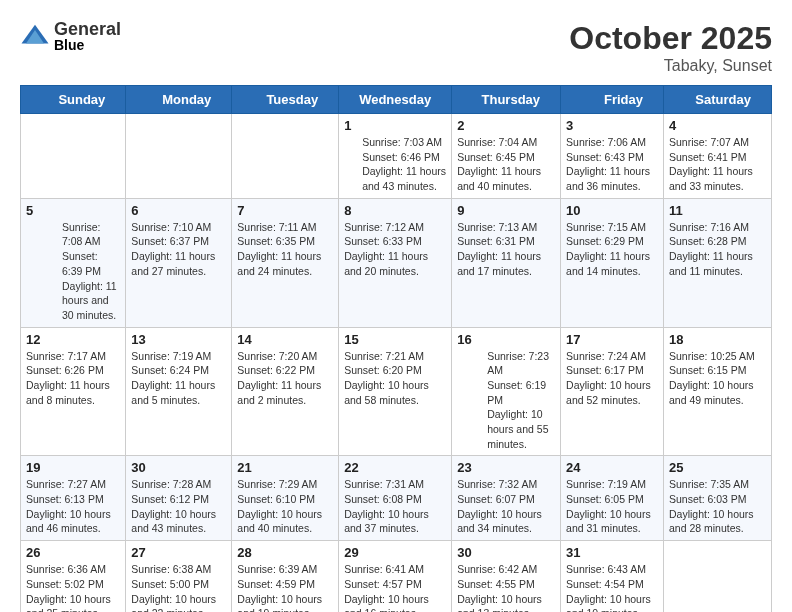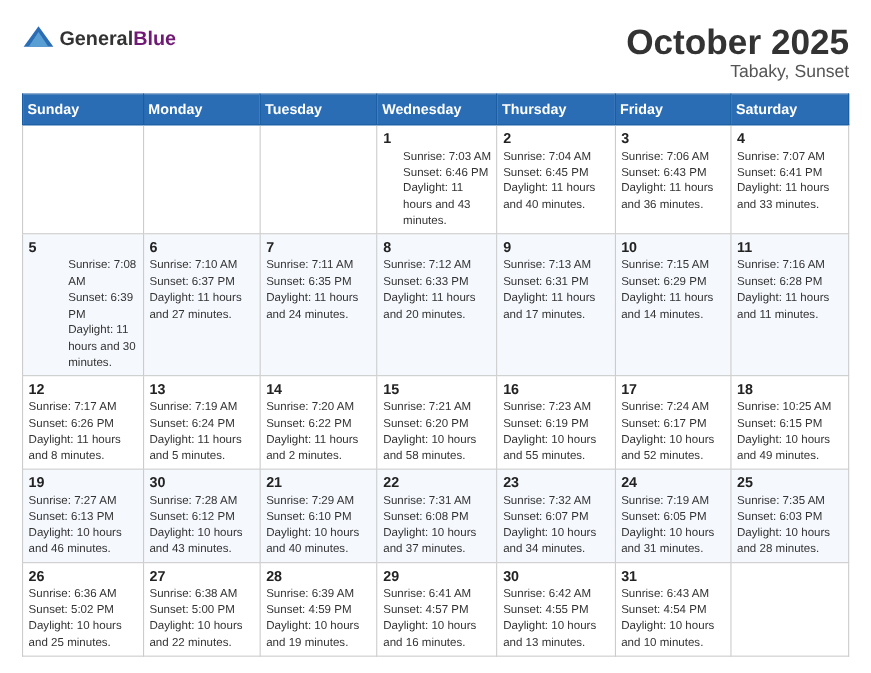--- a/index.html
+++ b/index.html
@@ -15,31 +15,32 @@
       justify-content: space-between;
       align-items: flex-start;
       margin-bottom: 10px;
     }
     .logo {
       display: flex;
       align-items: center;
     }
     .logo-text {
       display: flex;
+      flex-direction: column;
       line-height: 1;
     }
     .logo-general {
       font-size: 18px;
       font-weight: bold;
       color: #333;
     }
     .logo-blue {
-      font-size: 18px;
+      font-size: 14px;
       font-weight: bold;
-      color: #701a75;
+      color: #000000;
     }
     .logo-icon {
       width: 30px;
       height: 30px;
       margin-right: 4px;
     }
     .title-block {
       text-align: right;
       margin-left: 40px;
     }
@@ -52,22 +53,22 @@
       font-size: 16px;
       color: #555;
     }
     .calendar {
       width: 100%;
       border-collapse: collapse;
     }
     .calendar th {
       background-color: #2a6db5;
       color: #fff;
-      text-align: left;
-      padding: 6px 4px;
+      text-align: right;
+      padding: 6px 20px;
       font-size: 13px;
       border: 1px solid #1a5da0;
     }
     .calendar td {
       border: 1px solid #ccc;
       vertical-align: top;
       padding: 4px 5px;
       width: 113px;
       min-height: 80px;
       font-size: 11px;
@@ -225,21 +226,21 @@
 Daylight: 11 hours and 2 minutes.</div>
         </td>
         <td>
           <div class="day-num">15</div>
           <div class="day-info" style="white-space: pre-line;">Sunrise: 7:21 AM
 Sunset: 6:20 PM
 Daylight: 10 hours and 58 minutes.</div>
         </td>
         <td>
           <div class="day-num">16</div>
-          <div class="day-info" style="white-space: pre-line;">Sunrise: 7:23 AM
+          <div class="day-info" style="white-space: pre-line; margin-left: 30px;">Sunrise: 7:23 AM
 Sunset: 6:19 PM
 Daylight: 10 hours and 55 minutes.</div>
         </td>
         <td>
           <div class="day-num">17</div>
           <div class="day-info" style="white-space: pre-line;">Sunrise: 7:24 AM
 Sunset: 6:17 PM
 Daylight: 10 hours and 52 minutes.</div>
         </td>
         <td>

